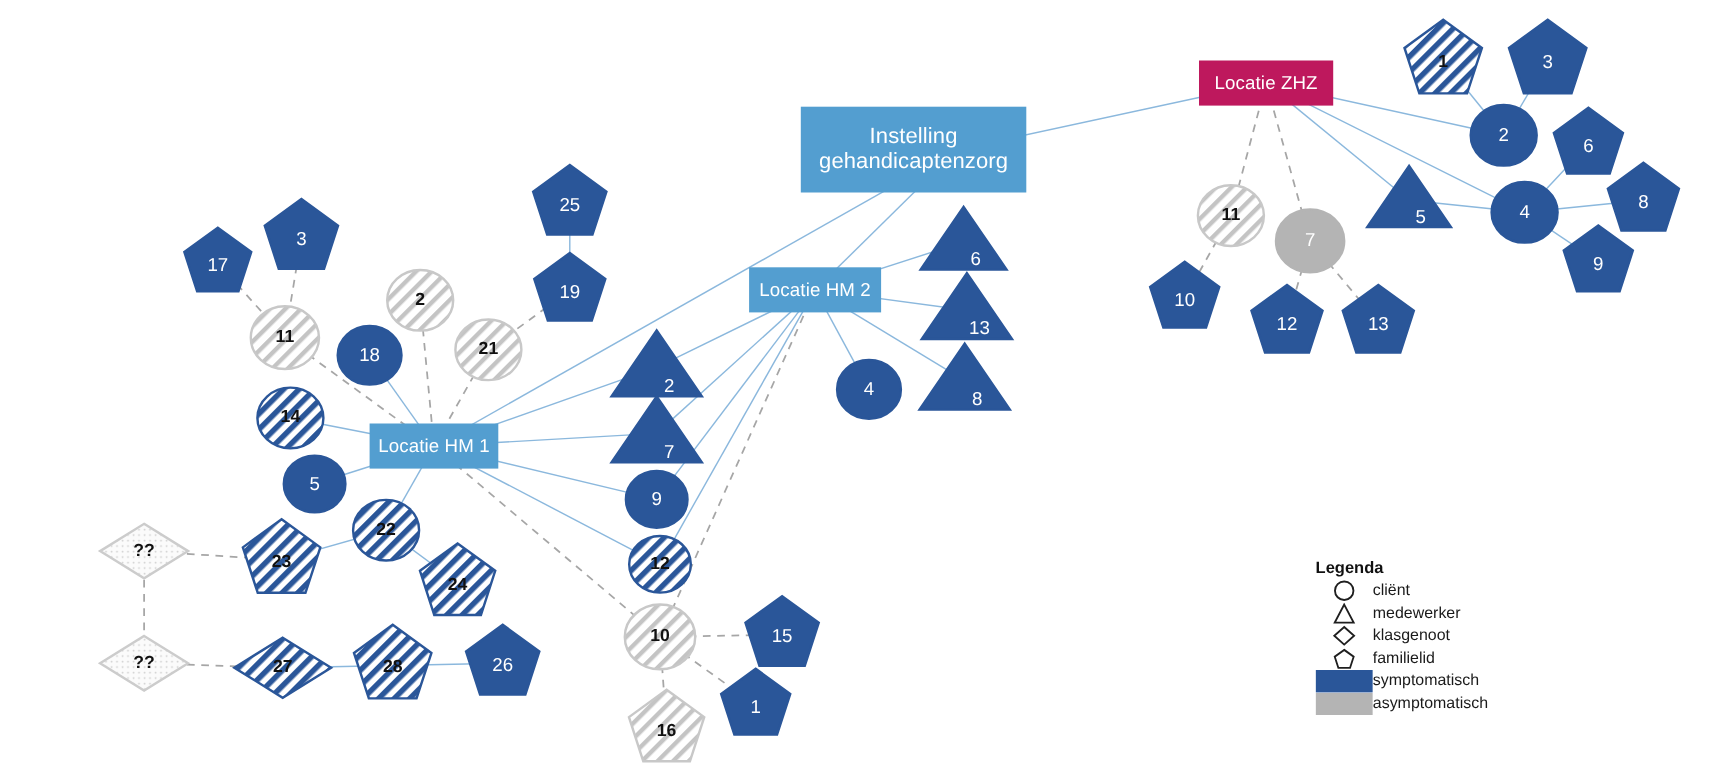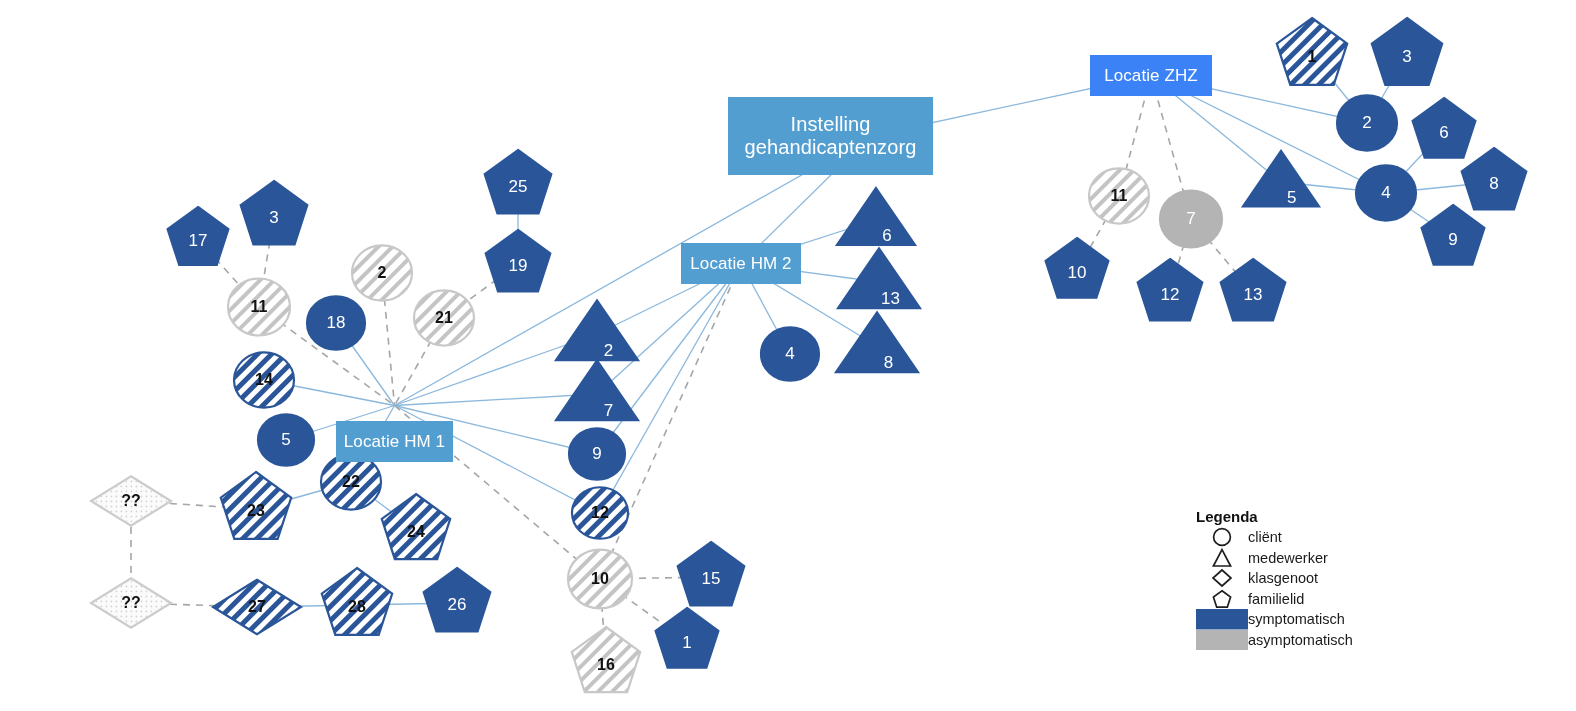--- a/index.html
+++ b/index.html
@@ -153,23 +153,23 @@
         <polygon points="1407.0,18.0 1442.2,43.6 1428.7,84.9 1385.3,84.9 1371.8,43.6" fill="#2a5699" stroke="#2a5699" stroke-width="2.2"></polygon>
         <ellipse cx="1367" cy="123" rx="30" ry="27.6" fill="#2a5699" stroke="#2a5699" stroke-width="2.2"></ellipse>
         <polygon points="1444.0,98.0 1475.4,120.8 1463.4,157.7 1424.6,157.7 1412.6,120.8" fill="#2a5699" stroke="#2a5699" stroke-width="2.2"></polygon>
         <ellipse cx="1386" cy="193" rx="30" ry="27.6" fill="#2a5699" stroke="#2a5699" stroke-width="2.2"></ellipse>
         <polygon points="1494.0,148.0 1526.3,171.5 1514.0,209.5 1474.0,209.5 1461.7,171.5" fill="#2a5699" stroke="#2a5699" stroke-width="2.2"></polygon>
         <polygon points="1453.0,205.0 1484.4,227.8 1472.4,264.7 1433.6,264.7 1421.6,227.8" fill="#2a5699" stroke="#2a5699" stroke-width="2.2"></polygon>
       </g>
   </svg>
 
   <div id="loc-layer">
-      <div class="loc-box" style="left: 336px; top: 385px; width: 117px; height: 41px; background: rgb(83, 158, 208); margin-top: 36px;">Locatie HM 1</div>
+      <div class="loc-box" style="left: 336px; top: 385px; width: 117px; height: 41px; background: rgb(83, 158, 208);">Locatie HM 1</div>
       <div class="loc-box" style="left: 681px; top: 243px; width: 120px; height: 41px; background: rgb(83, 158, 208);">Locatie HM 2</div>
-      <div class="loc-box" style="left: 1090px; top: 55px; width: 122px; height: 41px; background: #3b82f6;">Locatie ZHZ</div>
+      <div class="loc-box" style="left: 1090px; top: 55px; width: 122px; height: 41px; background: #be185d;">Locatie ZHZ</div>
       <div class="loc-box big" style="left: 728px; top: 97px; width: 205px; height: 78px; background: rgb(83, 158, 208);">Instelling gehandicaptenzorg</div>
     </div>
   <div id="label-layer">
       <div class="node-label light" style="left: 198px; top: 240.92px; transform: translate(-50%, -50%);">17</div>
       <div class="node-label light" style="left: 274px; top: 218.1px; transform: translate(-50%, -50%);">3</div>
       <div class="node-label dark" style="left: 259px; top: 307px; transform: translate(-50%, -50%);">11</div>
       <div class="node-label dark" style="left: 382px; top: 273px; transform: translate(-50%, -50%);">2</div>
       <div class="node-label dark" style="left: 444px; top: 318px; transform: translate(-50%, -50%);">21</div>
       <div class="node-label light" style="left: 336px; top: 323px; transform: translate(-50%, -50%);">18</div>
       <div class="node-label light" style="left: 518px; top: 187.1px; transform: translate(-50%, -50%);">25</div>

